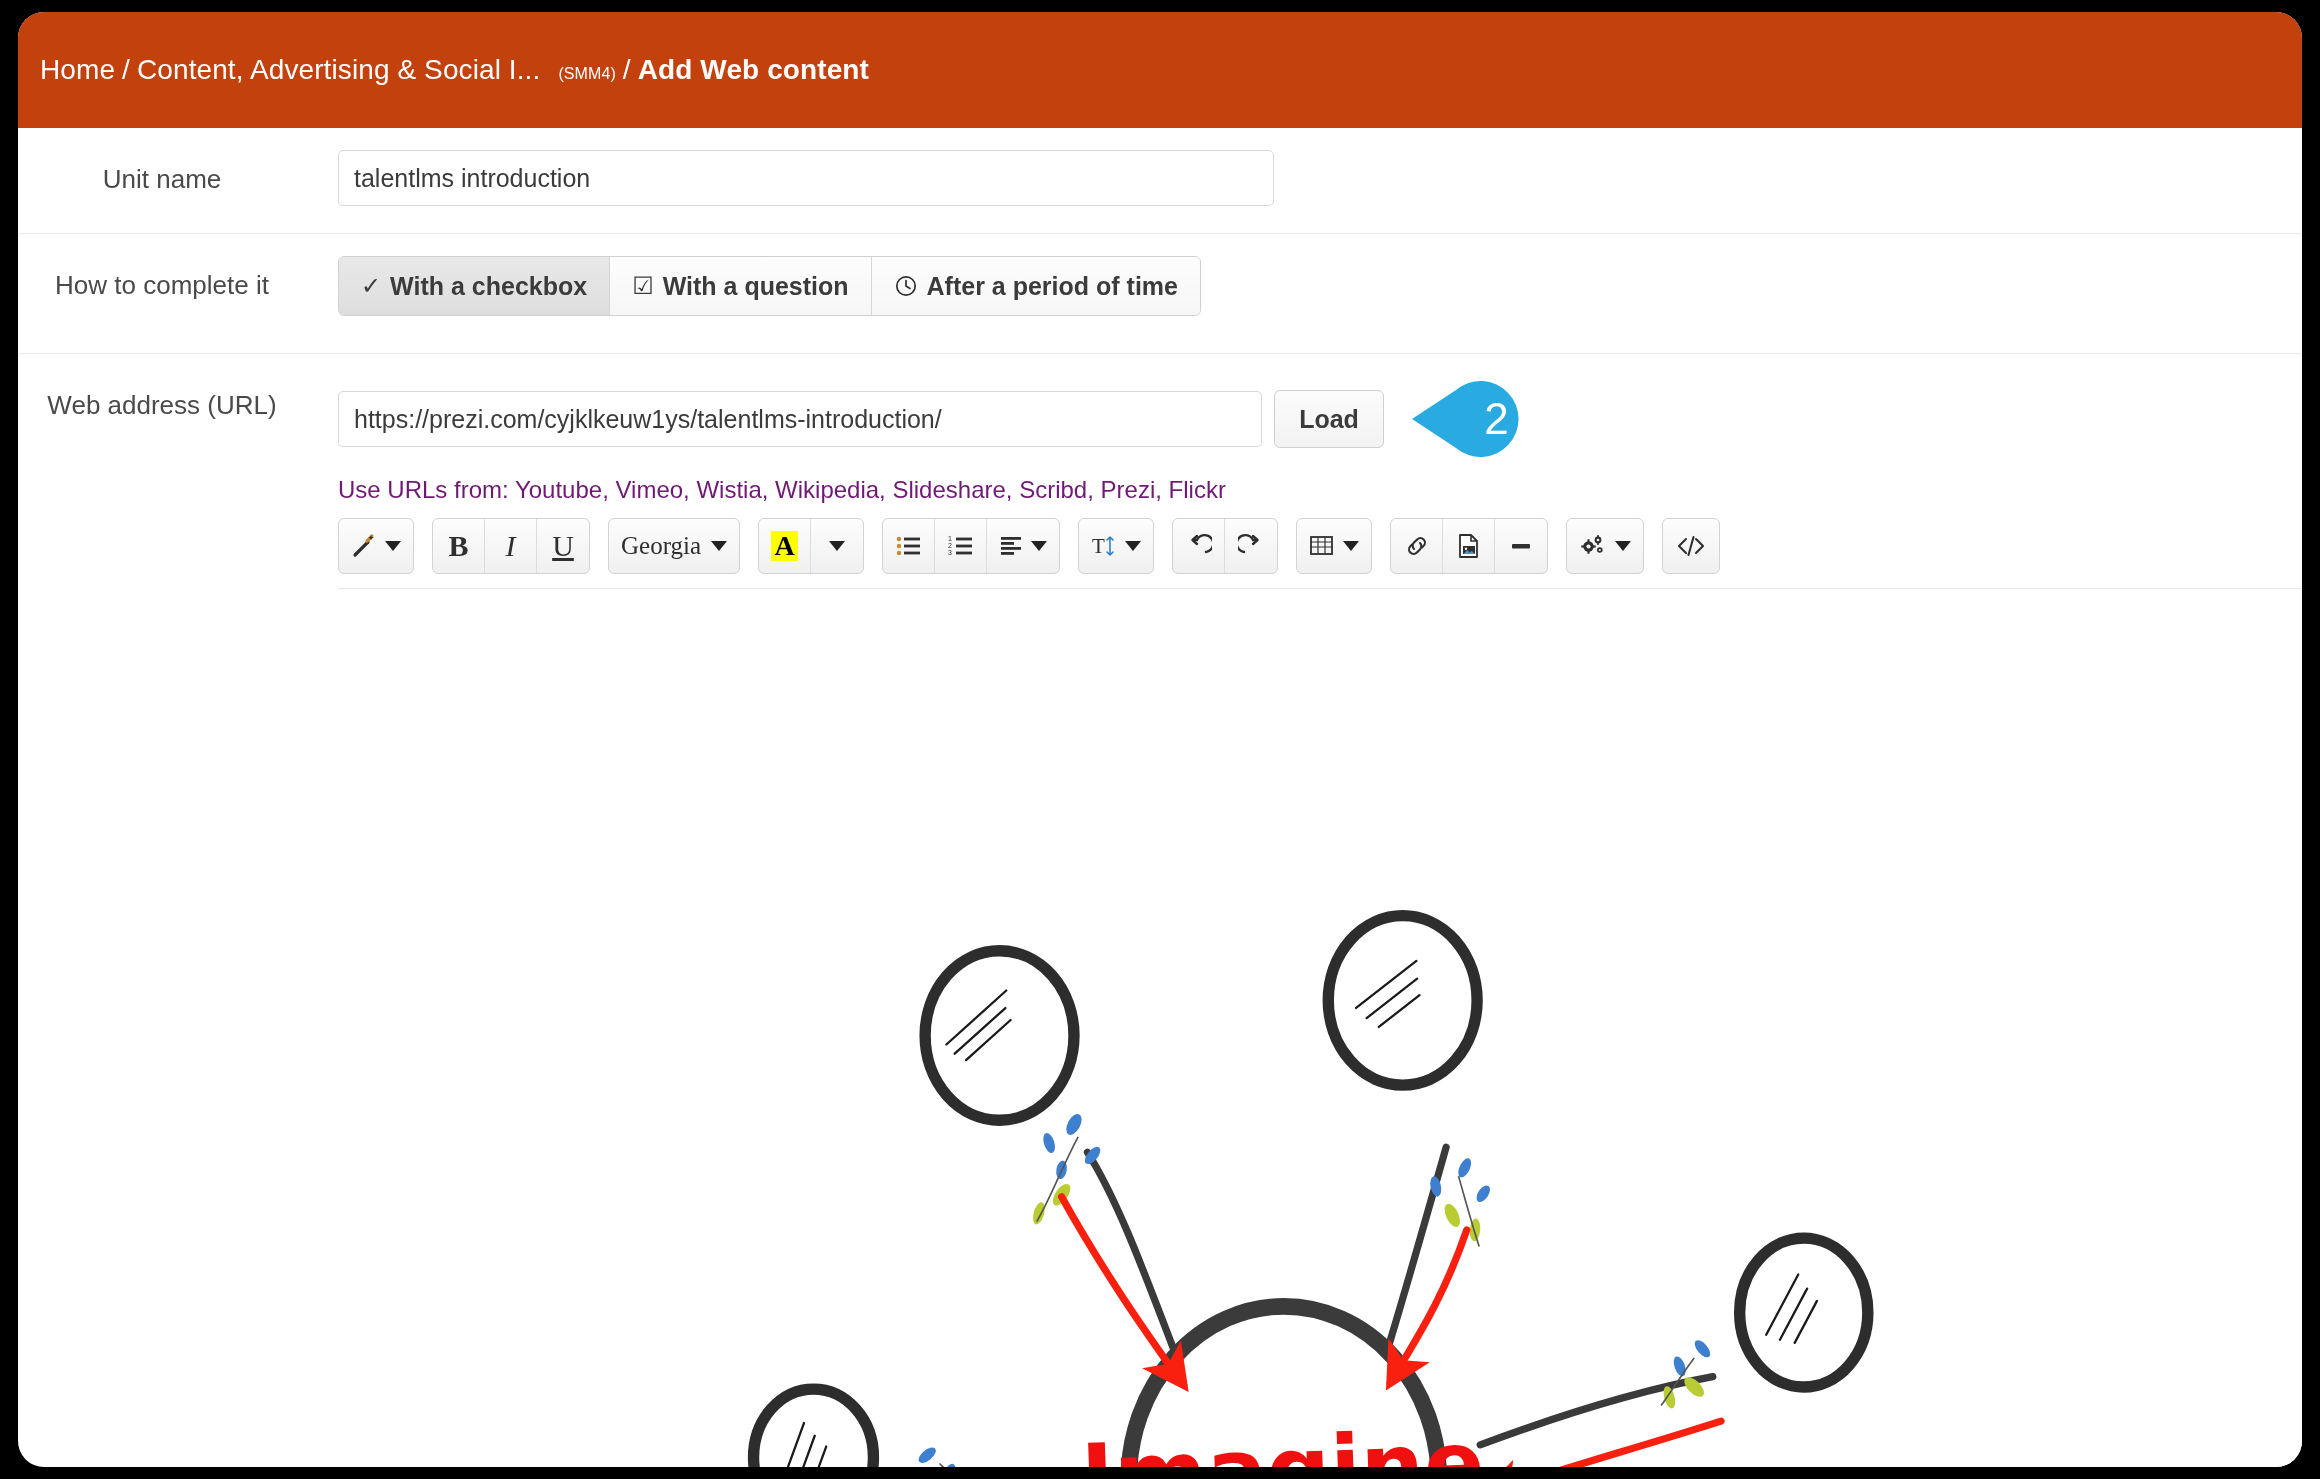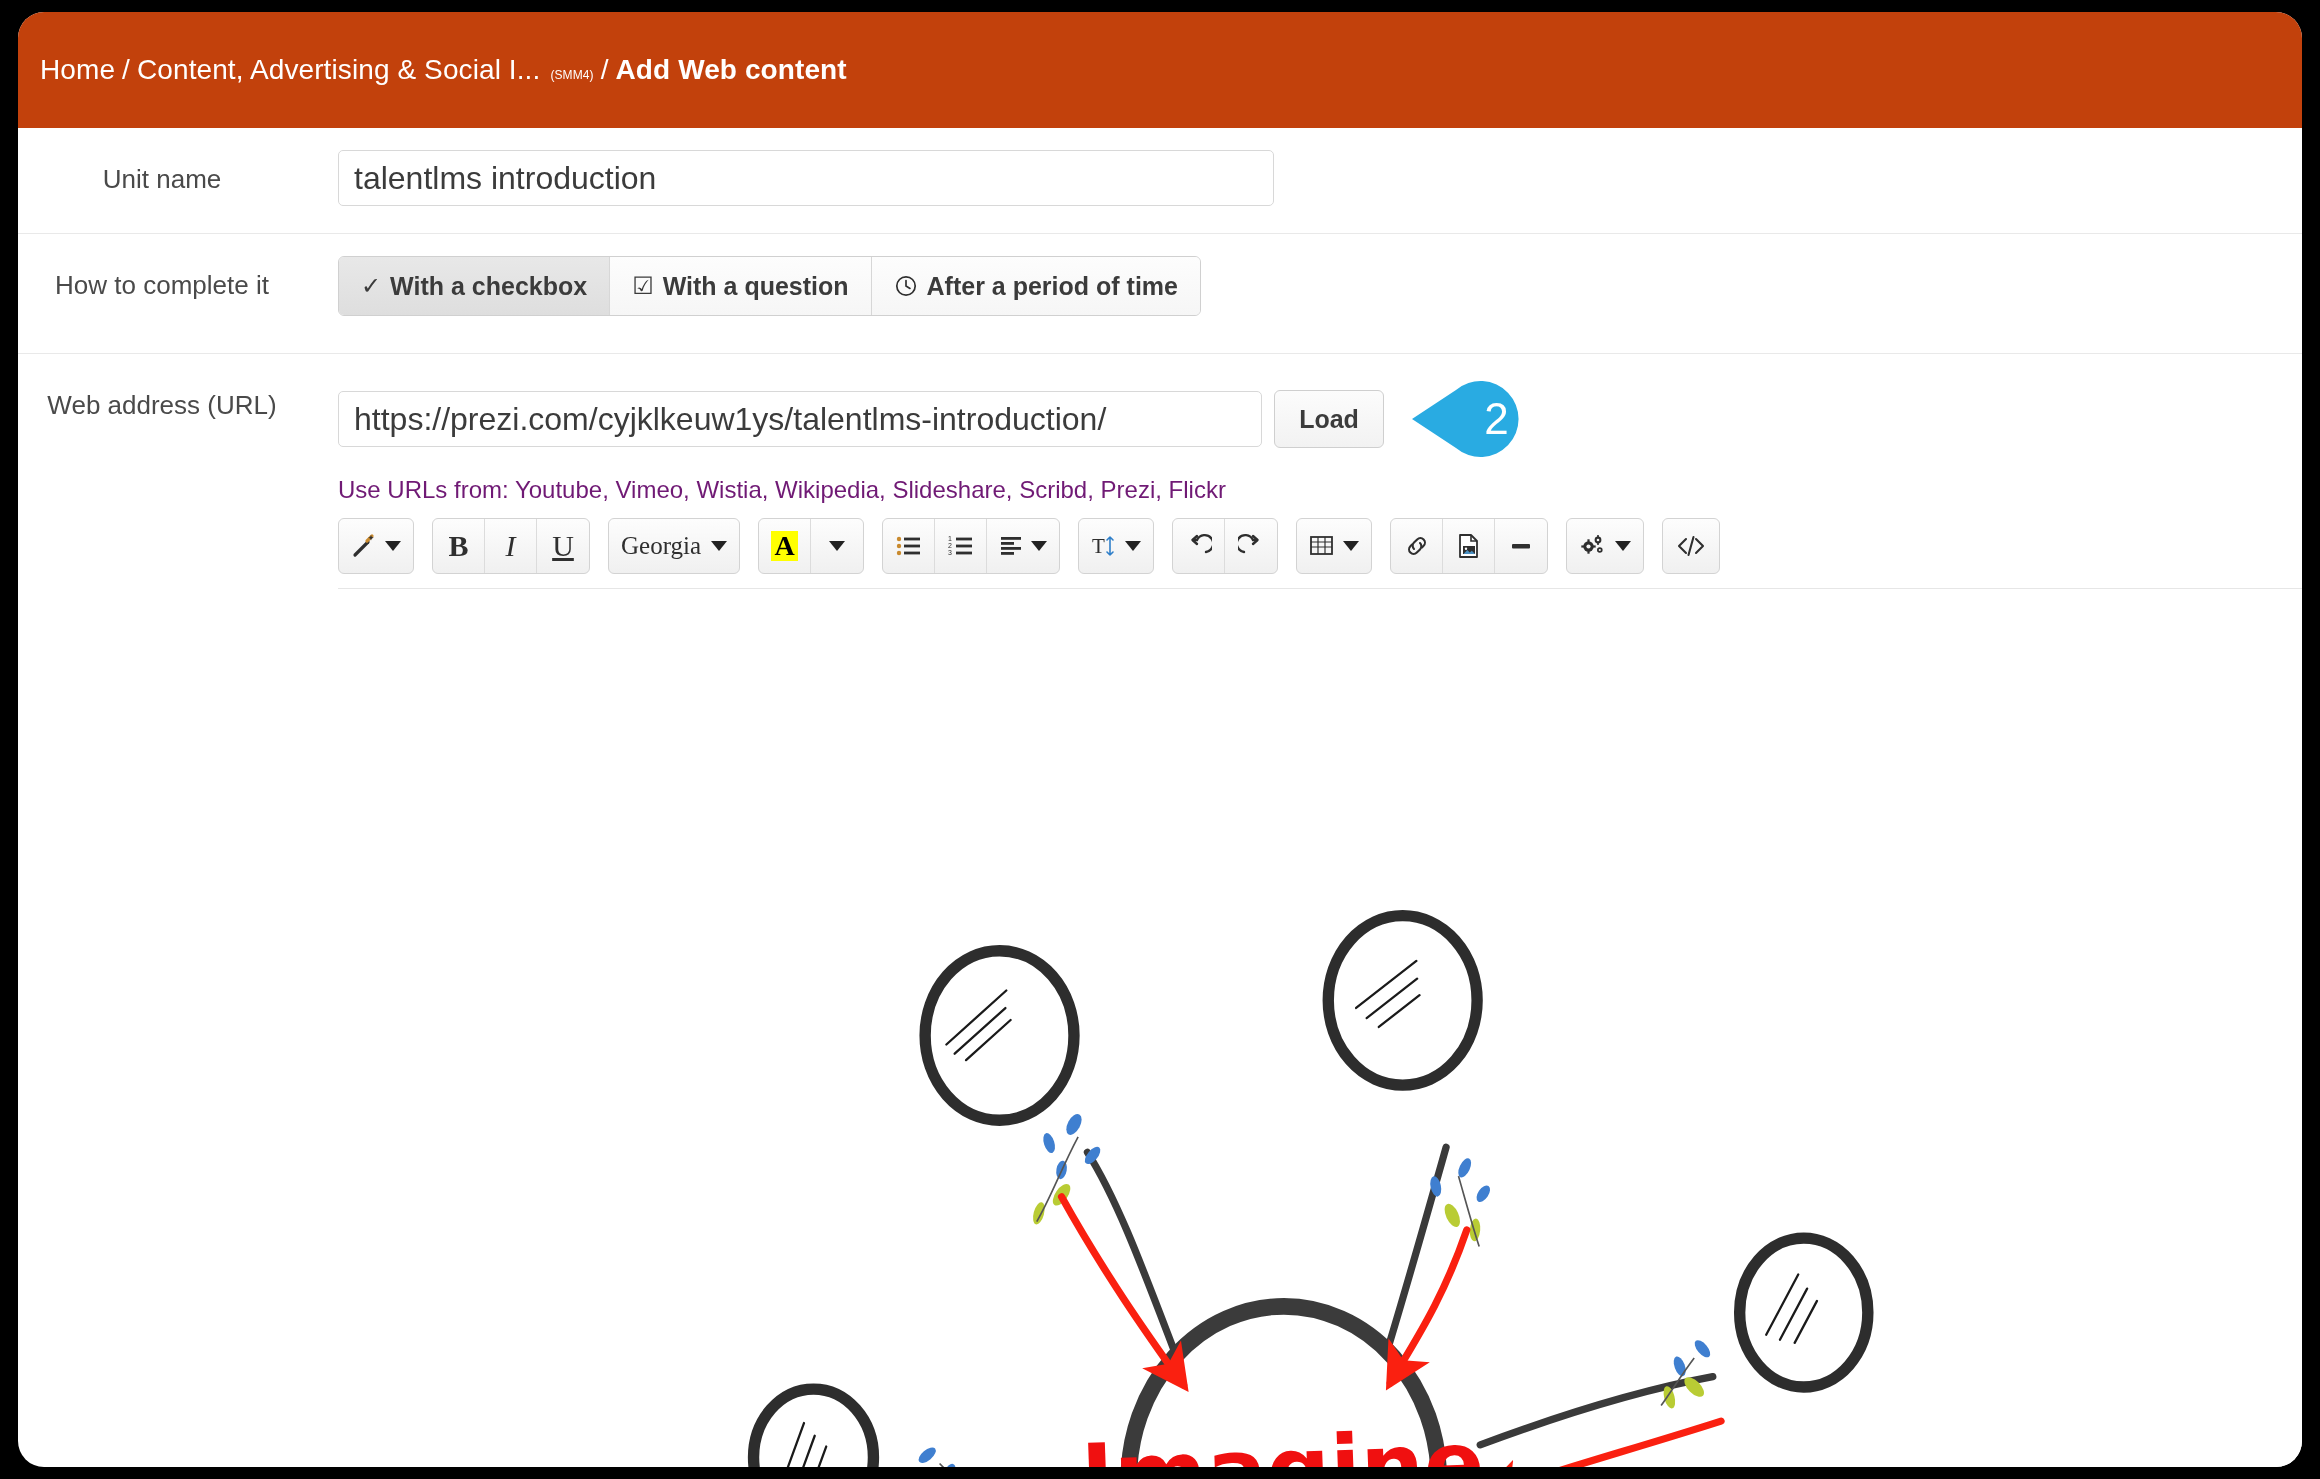--- a/index.html
+++ b/index.html
@@ -31,21 +31,21 @@
   .crumbs {
     color: #ffffff;
     font-size: 28px;
     letter-spacing: .1px;
     white-space: nowrap;
     display: flex;
     align-items: baseline;
   }
   .crumbs .sep { margin: 0 7px; font-weight: 400; }
   .crumb-link { font-weight: 400; }
-  .crumb-code { font-size: 12px; margin-left: 10px; font-weight: 400; }
+  .crumb-code { font-size: 16px; margin-left: 18px; font-weight: 400; }
   .crumb-current { font-weight: 700; }
 
   
   .row {
     display: flex;
     align-items: flex-start;
     border-bottom: 1px solid #e9e9e9;
     padding: 0;
   }
   .row.last { border-bottom: none; }
@@ -64,21 +64,21 @@
   }
 
   .row1 { height: 106px; }
   .row2 { height: 120px; }
 
   .txtinput {
     height: 56px;
     border: 1px solid #d8d8d8;
     border-radius: 5px;
     background: #fff;
-    font-size: 32px;
+    font-size: 25px;
     color: #3b3b3b;
     padding: 0 15px;
     font-family: "Liberation Sans", sans-serif;
     outline: none;
   }
   #unit-name-input { width: 936px; }
   #url-input { width: 924px; }
 
   
   .segmented {

